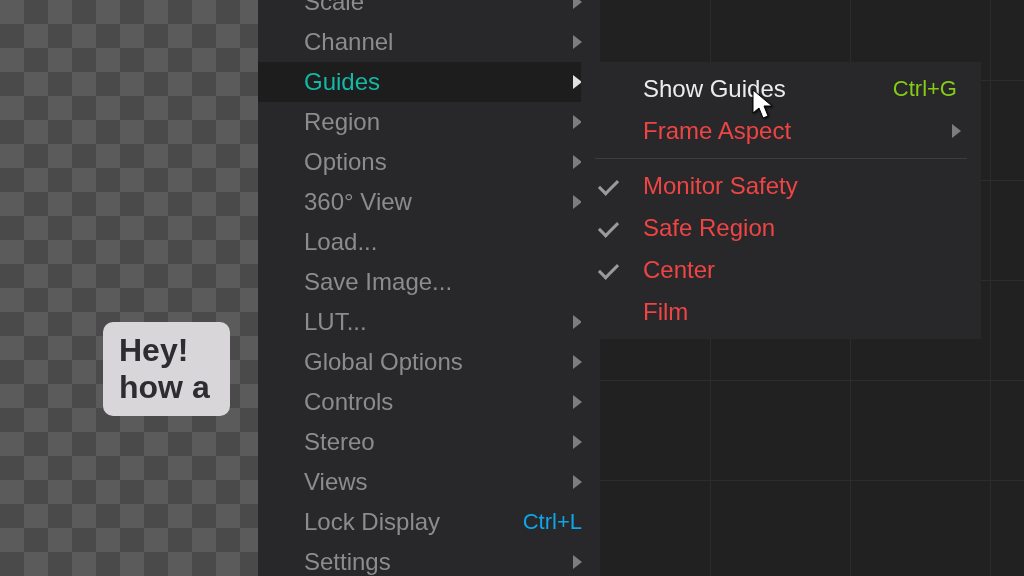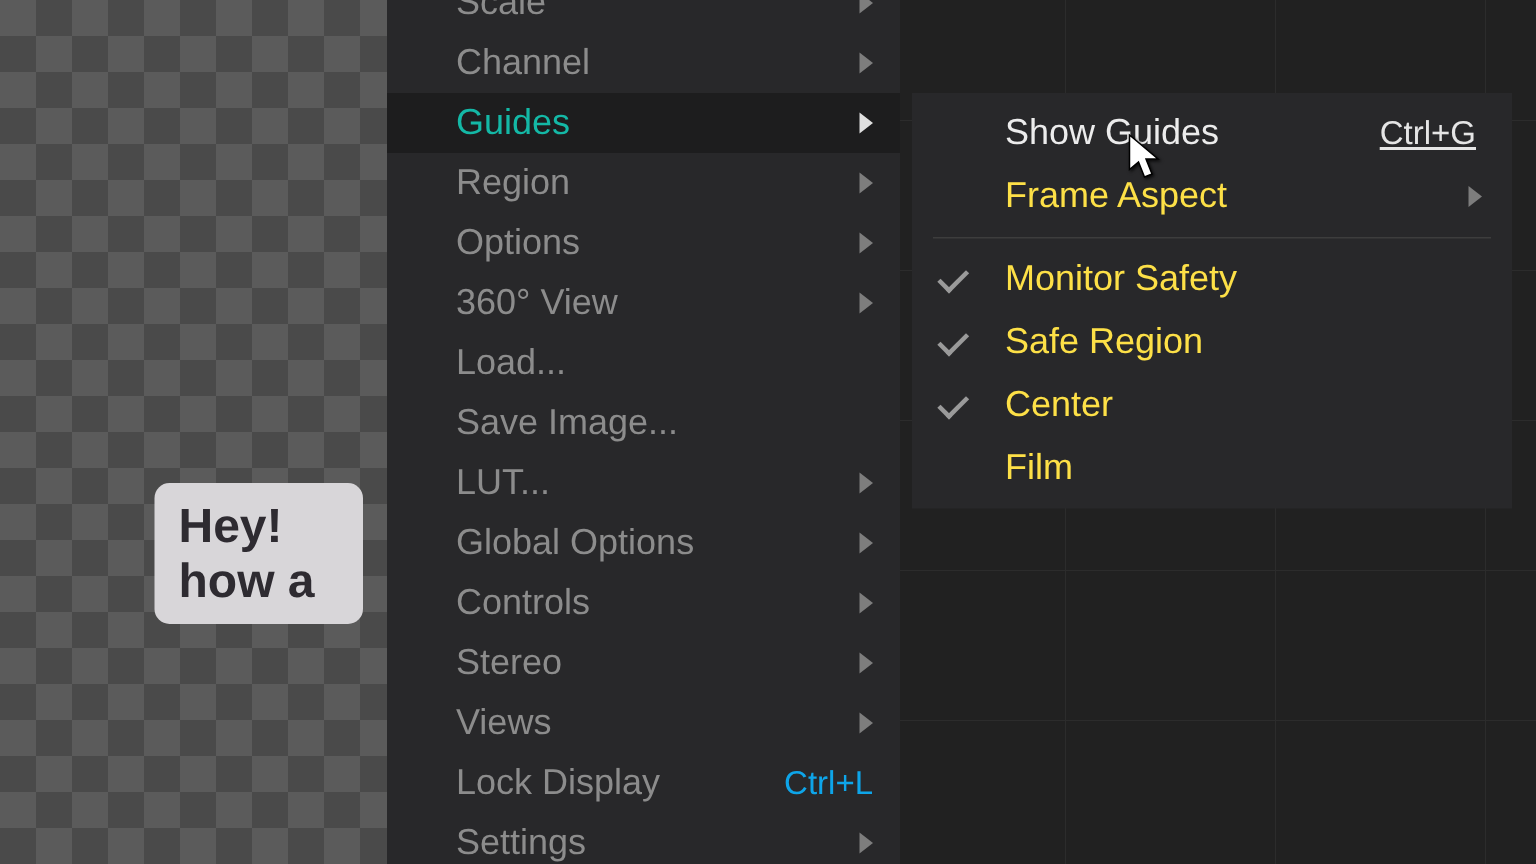--- a/index.html
+++ b/index.html
@@ -10,21 +10,21 @@
     background-color:#5b5b5b;
     background-image:
       linear-gradient(45deg,#4a4a4a 25%,transparent 25%,transparent 75%,#4a4a4a 75%),
       linear-gradient(45deg,#4a4a4a 25%,transparent 25%,transparent 75%,#4a4a4a 75%);
     background-size:48px 48px;
     background-position:0 0,24px 24px;
   }
   .txtbox{
     position:absolute;left:103px;top:322px;
     background:#d8d6d9;border-radius:10px;
-    padding:10px 32px 10px 16px;
+    padding:10px 20px 10px 16px;
     font-size:32px;font-weight:700;color:#2e2b31;line-height:1.15;
   }
   
   .gridpanel{
     position:absolute;left:600px;top:0;right:0;height:576px;
     background:#212121;
   }
   .gridpanel::before{
     content:"";position:absolute;inset:0;
     background-image:
@@ -51,37 +51,37 @@
     content:"";position:absolute;right:18px;top:50%;transform:translateY(-50%);
     width:0;height:0;border-top:7px solid transparent;border-bottom:7px solid transparent;border-left:9px solid #7d7d7d;
   }
   .mitem.hover{
     background:#1d1d1e;color:#14b8a6;
   }
   .mitem.hover.has-sub::after{border-left-color:#e0e0e0;}
   .mitem .shortcut{margin-left:auto;color:#0ea5e9;font-size:22px;}
   
   .submenu{
-    position:absolute;left:608px;top:62px;width:400px;
+    position:absolute;left:581px;top:62px;width:400px;
     background:#28282a;
     font-size:24px;
     padding:6px 0;
   }
   .sitem{
     display:flex;align-items:center;
     height:42px;
     padding:0 24px 0 62px;
-    color:#fde047;position:relative;cursor:default;
+    color:#ef4444;position:relative;cursor:default;
   }
   .sitem.hover{color:#ececec;}
   .sitem.has-sub::after{
     content:"";position:absolute;right:20px;top:50%;transform:translateY(-50%);
     width:0;height:0;border-top:7px solid transparent;border-bottom:7px solid transparent;border-left:9px solid #7d7d7d;
   }
-  .sitem .shortcut{margin-left:auto;color:#e5e5e5;font-size:22px;text-decoration:underline;}
+  .sitem .shortcut{margin-left:auto;color:#84cc16;font-size:22px;}
   .sitem .check{
     position:absolute;left:22px;top:50%;transform:translateY(-55%) rotate(45deg);
     width:8px;height:16px;border-right:3px solid #9a9a9a;border-bottom:3px solid #9a9a9a;
   }
   .sep{height:1px;background:#3d3d3d;margin:6px 14px;}
   
   .cursor{position:absolute;left:752px;top:89px;pointer-events:none;}
   .cursor svg{filter:drop-shadow(1px 1px 1px rgba(0,0,0,.8));}
 </style>
 </head>

